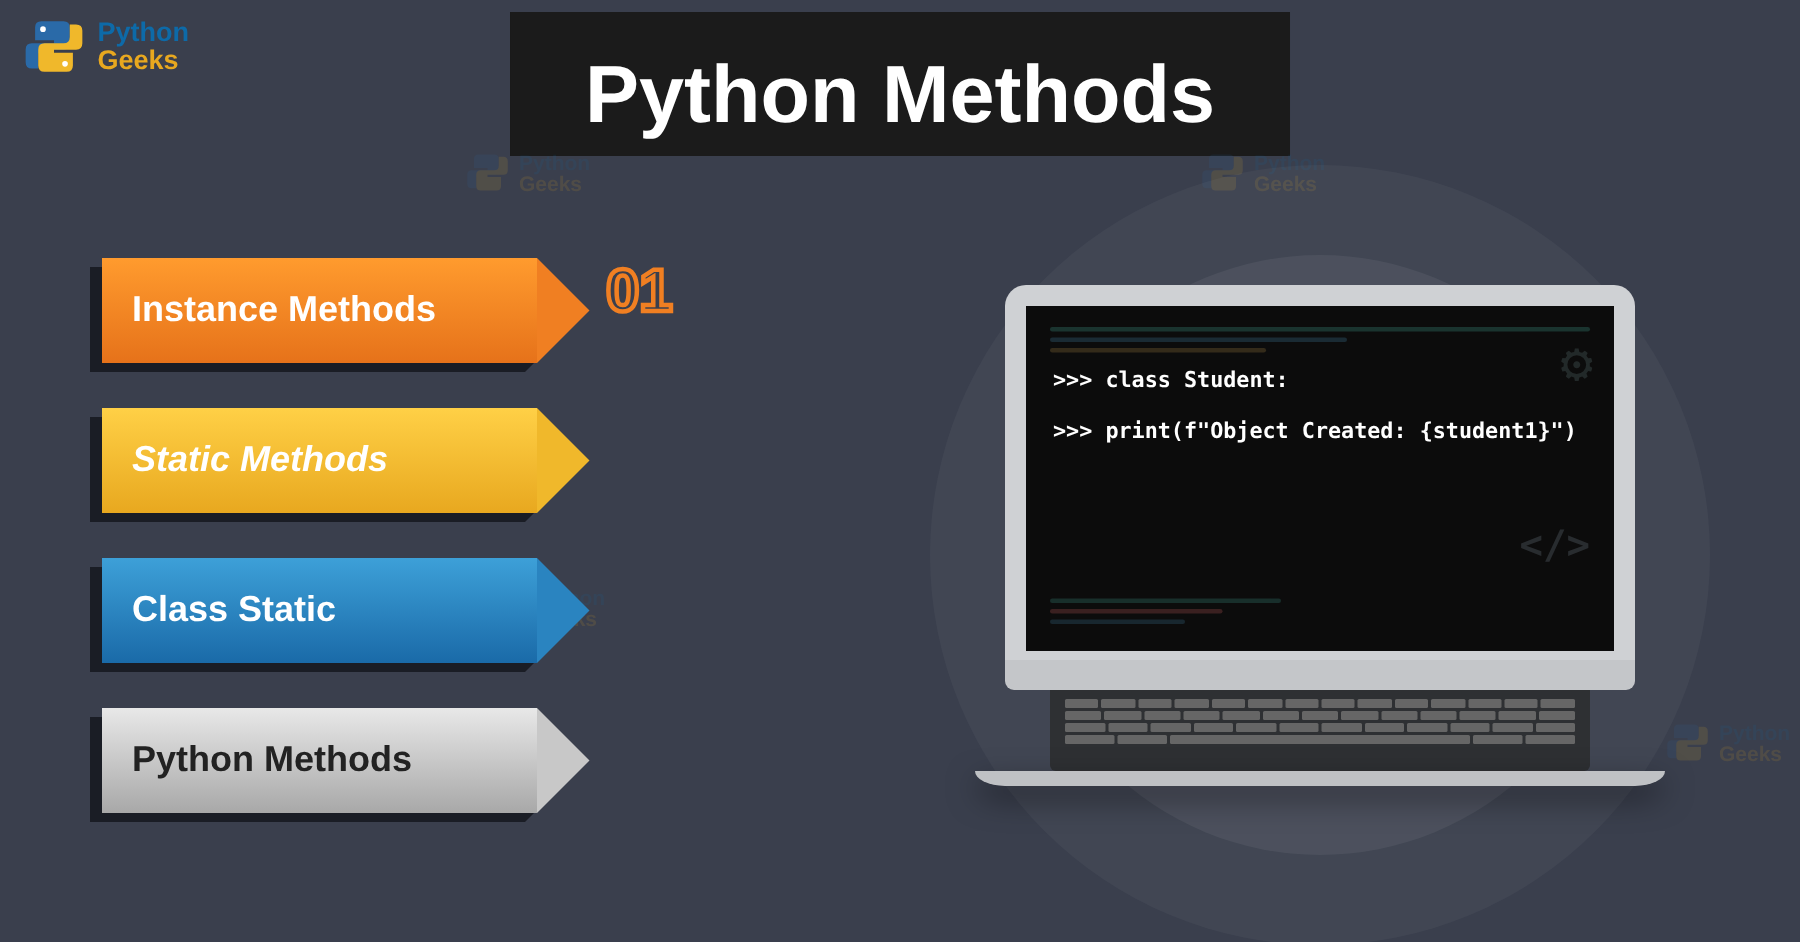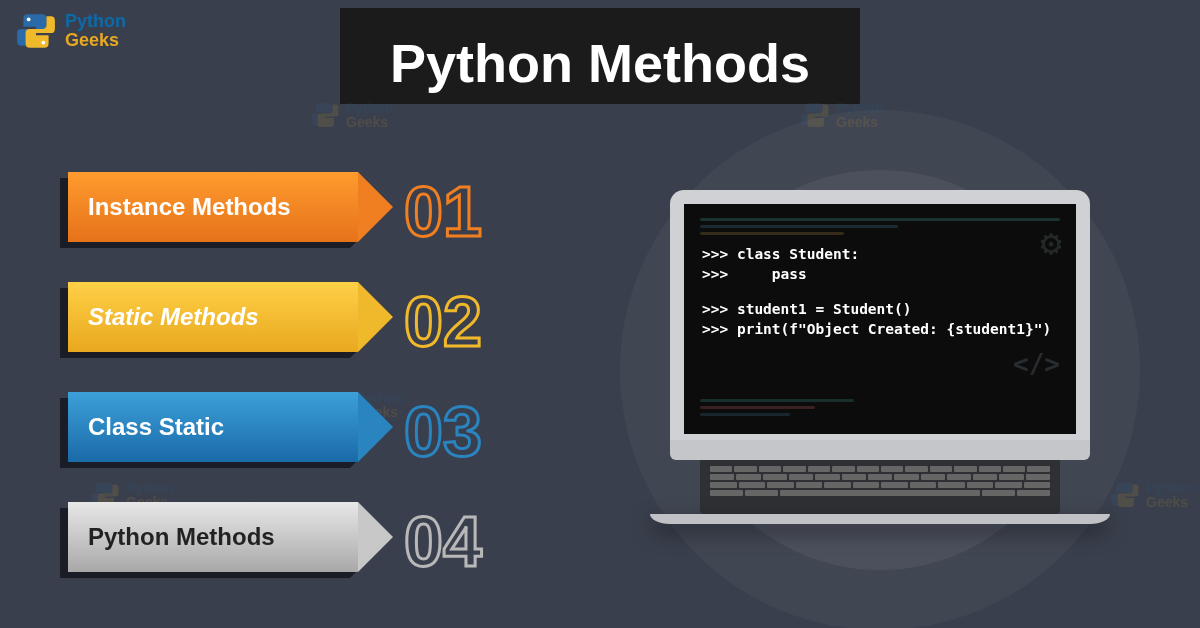--- a/index.html
+++ b/index.html
@@ -118,21 +118,21 @@
 .arrow.c1::after { border-left-color: #f07f22; }
 .arrow.c2 { background: linear-gradient(#ffd046, #e8a81f); font-style: italic; }
 .arrow.c2::after { border-left-color: #f0b82b; }
 .arrow.c3 { background: linear-gradient(#3da0d8, #1a6aa8); }
 .arrow.c3::after { border-left-color: #2a84c0; }
 .arrow.c4 { background: linear-gradient(#e8e8e8, #a8a8a8); }
 .arrow.c4::after { border-left-color: #c8c8c8; }
 .arrow.c4 .arrow-label { color: #222; }
 
 .arrow-num {
-  font-size: 70px;
+  font-size: 40px;
   font-weight: bold;
   margin-left: 46px;
   -webkit-text-stroke: 3px;
   color: transparent;
 }
 .arrow-num.n1 { -webkit-text-stroke-color: #f07f22; }
 .arrow-num.n2 { -webkit-text-stroke-color: #f0b82b; }
 .arrow-num.n3 { -webkit-text-stroke-color: #2a84c0; }
 .arrow-num.n4 { -webkit-text-stroke-color: #b8b8b8; }
 
@@ -317,55 +317,50 @@
     <div class="arrow c1">
         <span class="arrow-label">Instance Methods</span>
       </div>
     <div class="arrow-num n1">01</div>
   </div>
   <div class="arrow-row">
     <div class="arrow-shadow"></div>
     <div class="arrow c2">
         <span class="arrow-label">Static Methods</span>
       </div>
-    <div class="arrow-num n2">02</div>
   </div>
   <div class="arrow-row">
     <div class="arrow-shadow"></div>
     <div class="arrow c3">
         <span class="arrow-label">Class Static</span>
       </div>
-    <div class="arrow-num n3">03</div>
   </div>
   <div class="arrow-row">
     <div class="arrow-shadow"></div>
     <div class="arrow c4">
         <span class="arrow-label">Python Methods</span>
       </div>
-    <div class="arrow-num n4">04</div>
   </div>
 </div>
 
 <div class="laptop-area">
   <div class="circle c-out"></div>
   <div class="circle c-mid"></div>
   <div class="circle c-in"></div>
   <div class="laptop">
     <div class="screen-frame">
       <div class="screen">
         <div class="code-deco">
           <div class="bar"></div>
             <div class="bar b2"></div>
             <div class="bar b3"></div>
         </div>
         <div class="gear">⚙</div>
         <div class="code-line">&gt;&gt;&gt; class Student:</div>
-        <div class="code-line">&gt;&gt;&gt;     pass</div>
         <div class="code-gap"></div>
-        <div class="code-line">&gt;&gt;&gt; student1 = Student()</div>
         <div class="code-line">&gt;&gt;&gt; print(f"Object Created: {student1}")</div>
         <div class="code-bracket">&lt;/&gt;</div>
         <div class="code-deco-bottom">
           <div class="bar cbar1"></div>
             <div class="bar cbar2"></div>
             <div class="bar cbar3"></div>
         </div>
       </div>
     </div>
     <div class="kb-deck"></div>

